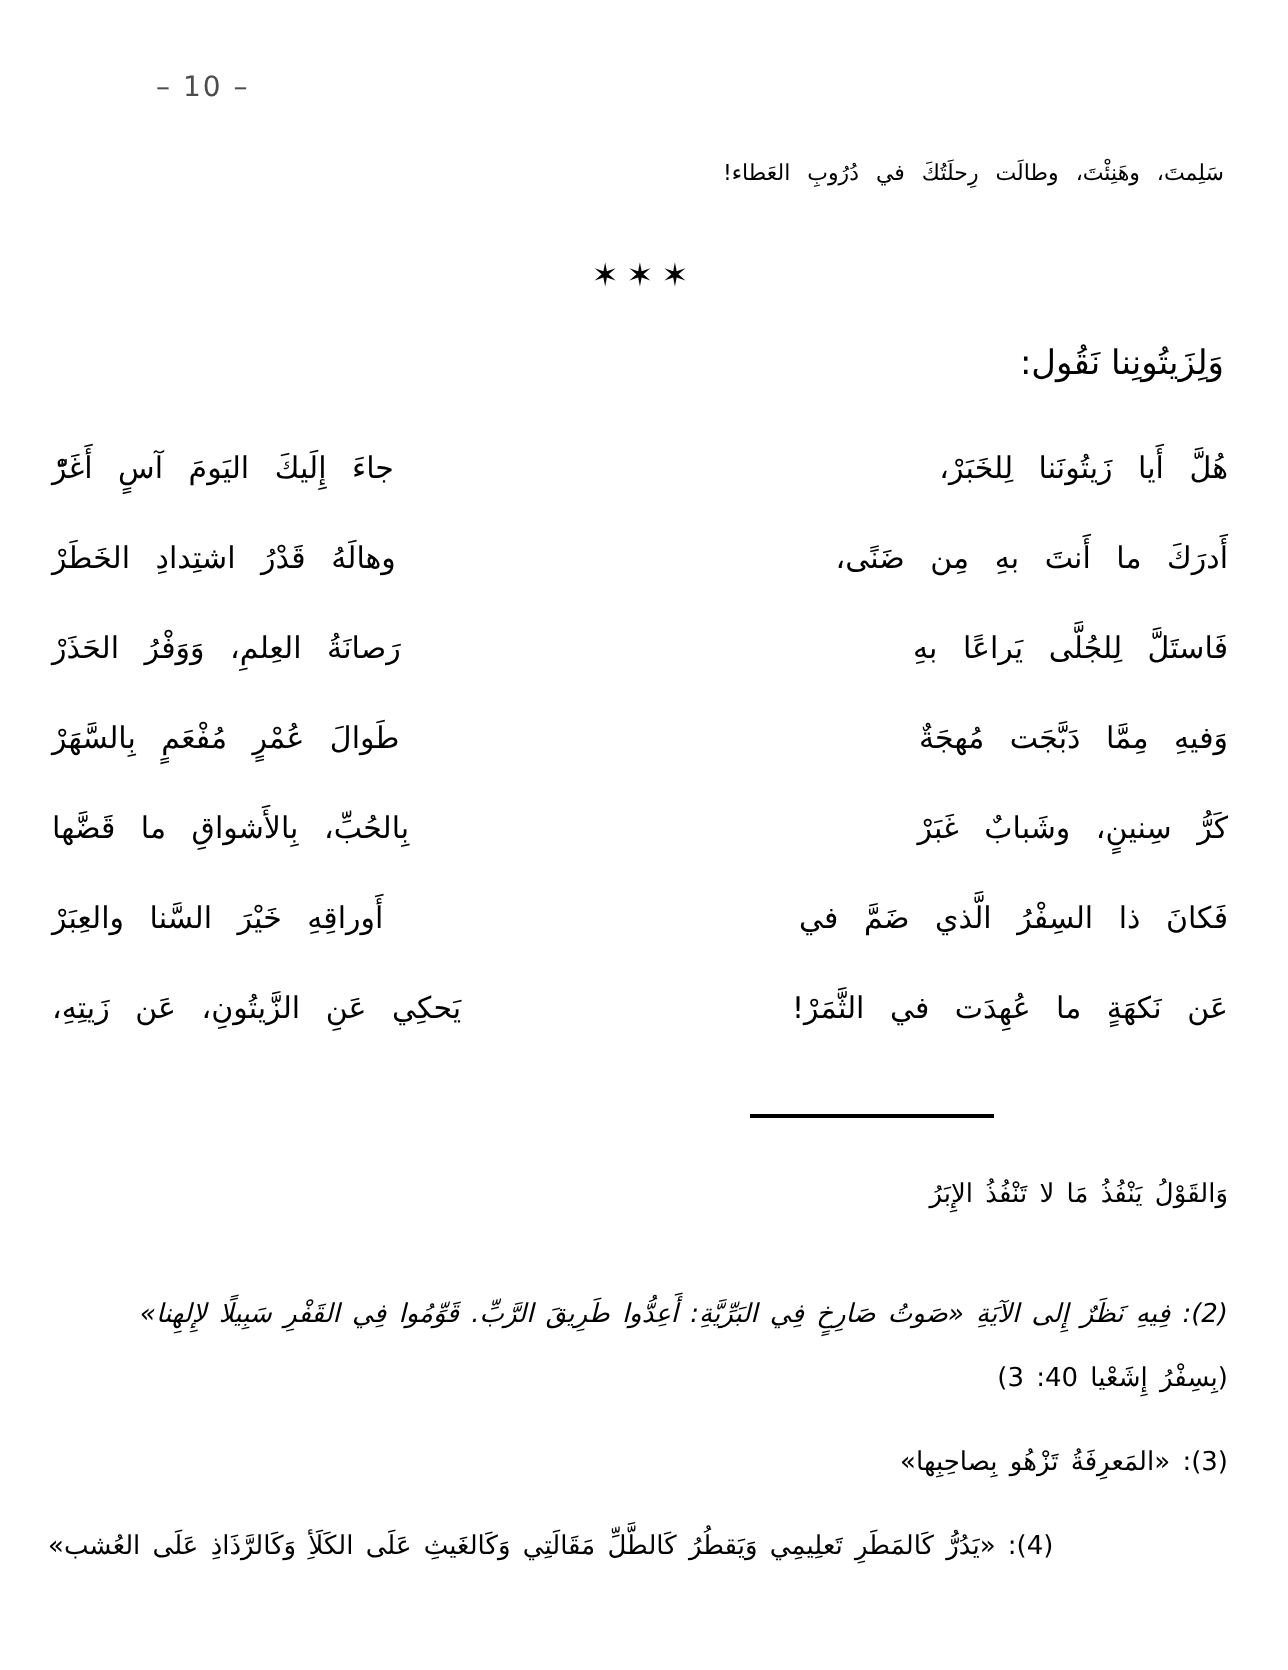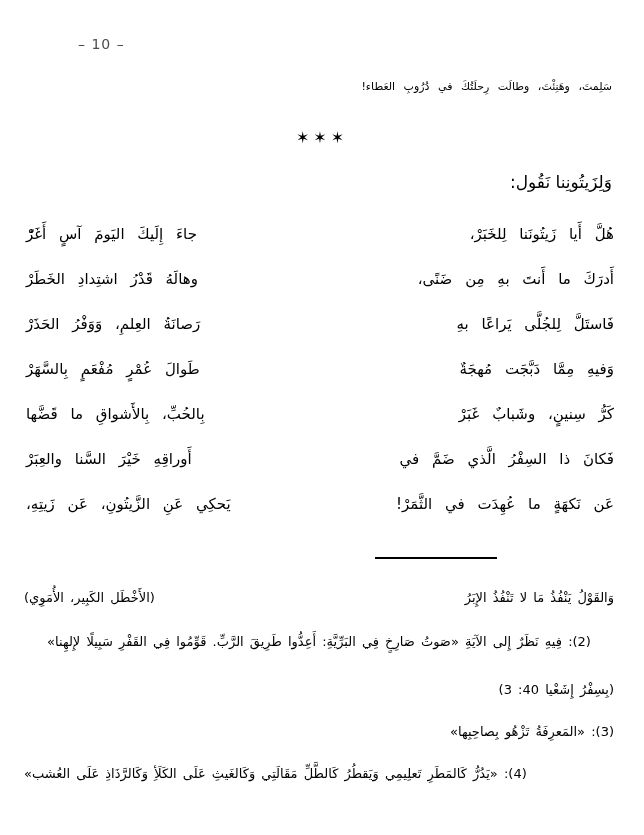--- a/index.html
+++ b/index.html
@@ -87,21 +87,21 @@
   }
   .fn {
     position: absolute;
     right: 0;
     left: 0;
     white-space: nowrap;
     line-height: 19px;
     word-spacing: 2px;
   }
   .fn1 { top: 0; display: flex; justify-content: space-between; }
-  .fn2 { top: 44px; text-align: center; }
+  .fn2 { top: 60px; text-align: right; font-style: italic; }
   .fn-isaiah { top: 92px; text-align: right; padding-left: 50px; }
   .fn3 { top: 134px; display: flex; justify-content: space-between; padding-left: 55px; }
   .fn4 { top: 176px; text-align: left; }
 </style>
 </head>
 <body>
 
 <div class="page">
 
   <div class="page-number">– 10 –</div>
@@ -142,21 +142,20 @@
       <span class="hemistich">يَحكِي عَنِ الزَّيتُونِ، عَن زَيتِهِ،</span>
     </div>
   </div>
 
   <div class="footnote-sep"></div>
 
   <div class="footnotes">
 
     <div class="fn fn1">
       <span>وَالقَوْلُ يَنْفُذُ مَا لا تَنْفُذُ الإِبَرُ</span>
-      <span>(الأَخْطَل الكَبِير، الأُمَوِي)</span>
     </div>
 
     <div class="fn fn2">
       <span>(2):</span>
       <span>فِيهِ نَظَرٌ إِلى الآيَةِ «صَوتُ صَارِخٍ فِي البَرِّيَّةِ: أَعِدُّوا طَرِيقَ الرَّبِّ. قَوِّمُوا فِي القَفْرِ سَبِيلًا لإِلهِنا»</span>
     </div>
 
     <div class="fn fn-isaiah">(بِسِفْرُ إِشَعْيا 40: 3)</div>
 
     <div class="fn fn3">

